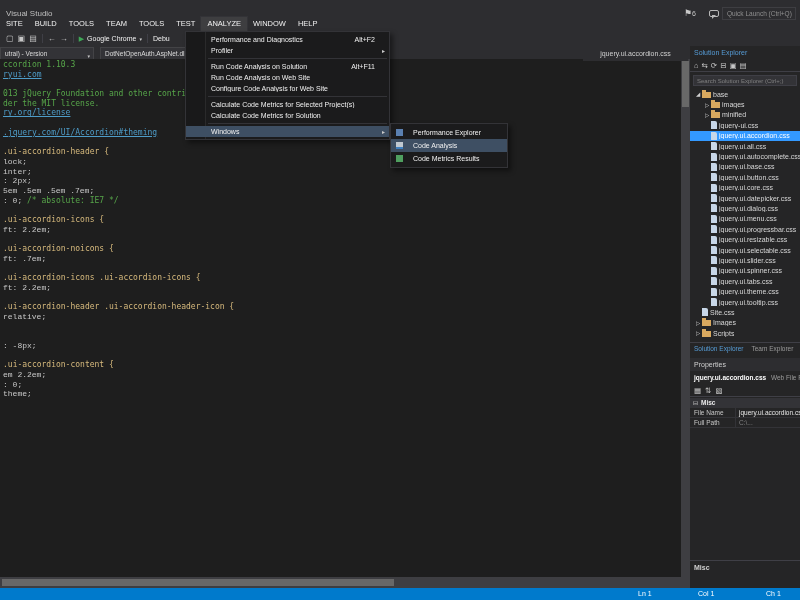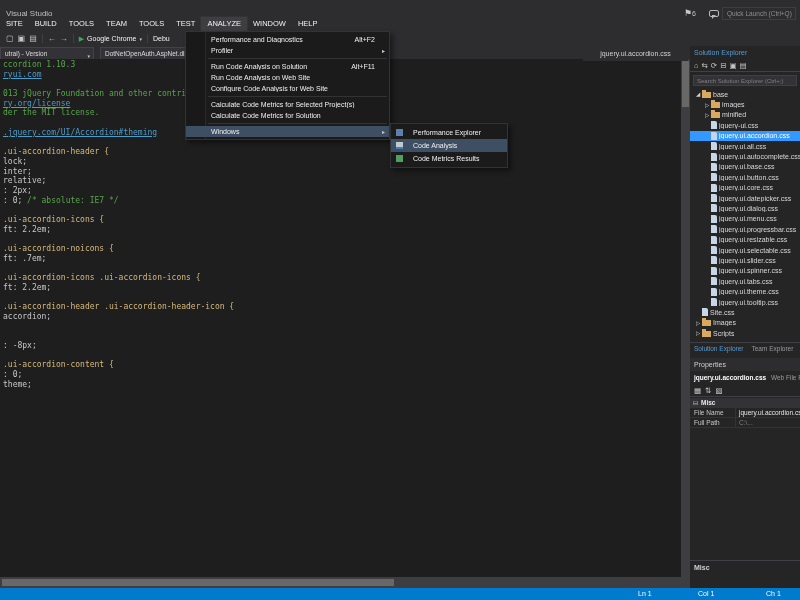--- a/index.html
+++ b/index.html
@@ -46,21 +46,21 @@
     font-size: 7px; color: #D0D0D0; line-height: 15px; text-align: center;
     background: #2D2D30; z-index: 5; white-space: nowrap; overflow: hidden; }
   
   .editor { position: absolute; left: 0; top: 59px; width: 681px; height: 518px;
     background: #1E1E1E; overflow: hidden; padding: 1px 0 0 3px; z-index: 1;
     font-family: "DejaVu Sans Mono", monospace; font-size: 8px; }
   .code-line { height: 9.7px; line-height: 9.7px; white-space: pre; }
   .tok-comment { color: #57A64A; }
   .tok-url { color: #4E9CC8; text-decoration: underline; }
   .tok-selector { color: #D7BA7D; }
-  .tok-code { color: #C8C8C8; }
+  .tok-code { color: #C8C8C8; font-family: Liberation Mono, monospace; }
   .vscroll { position: absolute; left: 681px; top: 59px; width: 9px; height: 529px; background: #3E3E42; }
   .vthumb { position: absolute; left: 1px; top: 2px; width: 7px; height: 46px; background: #686868; }
   .hscroll { position: absolute; left: 0; top: 577px; width: 681px; height: 11px; background: #3E3E42; z-index: 2; }
   .hthumb { position: absolute; left: 2px; top: 2px; width: 392px; height: 7px; background: #686868; }
   
   .analyze-menu { position: absolute; left: 185px; top: 31px; width: 205px;
     background: #1B1B1C; border: 1px solid #333337; padding: 2px 0; z-index: 50;
     box-shadow: 3px 3px 5px rgba(0,0,0,.45); }
   .analyze-menu::before { content: ""; position: absolute; left: 0; top: 0; bottom: 0;
     width: 19px; background: #19191A; border-right: 1px solid #2A2A2B; }
@@ -195,48 +195,49 @@
   </div>
 
   <div class="doc-tab">jquery.ui.accordion.css</div>
 
   <div class="editor">
     <div>
         <div class="code-line"><span class="tok-comment">ccordion 1.10.3</span></div>
         <div class="code-line"><span class="tok-url">ryui.com</span></div>
         <div class="code-line">&nbsp;</div>
         <div class="code-line"><span class="tok-comment">013 jQuery Foundation and other contributors</span></div>
+        <div class="code-line"><span class="tok-comment">der the MIT license.</span></div>
         <div class="code-line"><span class="tok-url">ry.org/license</span></div>
-        <div class="code-line"><span class="tok-comment">der the MIT license.</span></div>
         <div class="code-line">&nbsp;</div>
         <div class="code-line"><span class="tok-url">.jquery.com/UI/Accordion#theming</span></div>
         <div class="code-line">&nbsp;</div>
         <div class="code-line"><span class="tok-selector">.ui-accordion-header {</span></div>
         <div class="code-line"><span class="tok-code">lock;</span></div>
         <div class="code-line"><span class="tok-code">inter;</span></div>
-        <div class="code-line"><span class="tok-code">relative;</span></div>
         <div class="code-line"><span class="tok-code">: 2px;</span></div>
+        <div class="code-line"><span class="tok-code">5em .5em .5em .7em;</span></div>
         <div class="code-line"><span class="tok-code">: 0; </span><span class="tok-comment">/* absolute: IE7 */</span></div>
         <div class="code-line">&nbsp;</div>
         <div class="code-line"><span class="tok-selector">.ui-accordion-icons {</span></div>
         <div class="code-line"><span class="tok-code">ft: 2.2em;</span></div>
         <div class="code-line">&nbsp;</div>
         <div class="code-line"><span class="tok-selector">.ui-accordion-noicons {</span></div>
         <div class="code-line"><span class="tok-code">ft: .7em;</span></div>
         <div class="code-line">&nbsp;</div>
         <div class="code-line"><span class="tok-selector">.ui-accordion-icons .ui-accordion-icons {</span></div>
         <div class="code-line"><span class="tok-code">ft: 2.2em;</span></div>
         <div class="code-line">&nbsp;</div>
         <div class="code-line"><span class="tok-selector">.ui-accordion-header .ui-accordion-header-icon {</span></div>
-        <div class="code-line"><span class="tok-code">accordion;</span></div>
+        <div class="code-line"><span class="tok-code">relative;</span></div>
         <div class="code-line">&nbsp;</div>
         <div class="code-line">&nbsp;</div>
         <div class="code-line"><span class="tok-code">: -8px;</span></div>
         <div class="code-line">&nbsp;</div>
         <div class="code-line"><span class="tok-selector">.ui-accordion-content {</span></div>
+        <div class="code-line"><span class="tok-code">em 2.2em;</span></div>
         <div class="code-line"><span class="tok-code">: 0;</span></div>
         <div class="code-line"><span class="tok-code">theme;</span></div>
       </div>
   </div>
   <div class="vscroll">
     <div class="vthumb"></div>
   </div>
   <div class="hscroll">
     <div class="hthumb"></div>
   </div>

